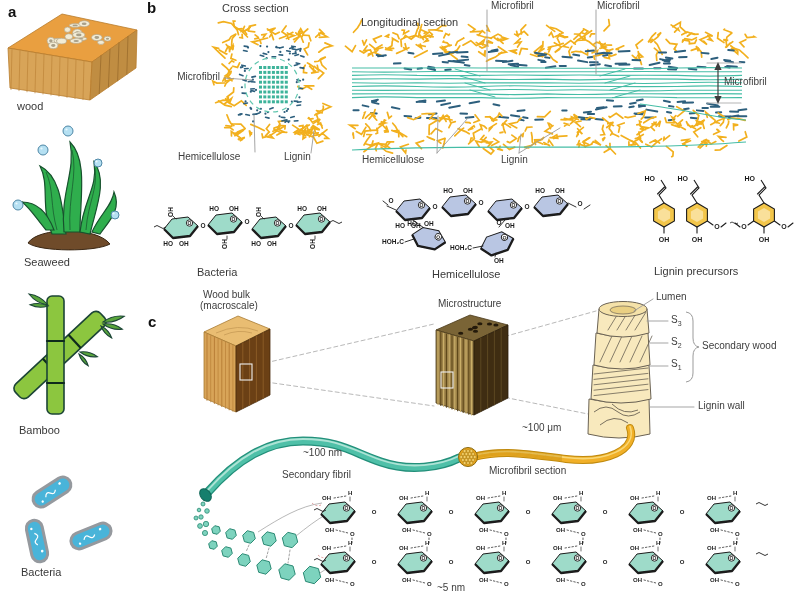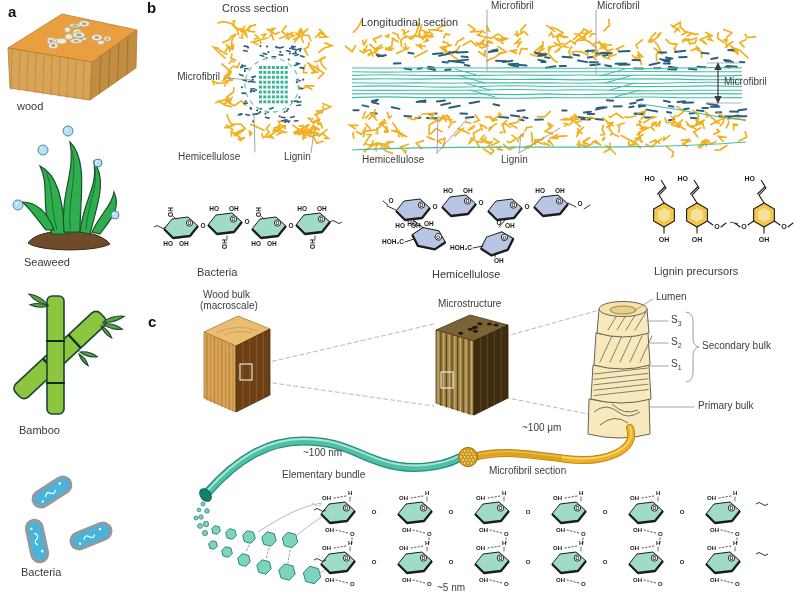--- a/index.html
+++ b/index.html
@@ -1308,20 +1308,20 @@
   <div class="lbl ctr t11" style="left:432px;top:268px;width:100px">Hemicellulose</div>
   <div class="lbl ctr t11" style="left:654px;top:265px;width:120px">Lignin precursors</div>
 
   <div class="lbl" style="left:203px;top:289px">Wood bulk</div>
   <div class="lbl" style="left:200px;top:300px">(macroscale)</div>
   <div class="lbl" style="left:438px;top:298px">Microstructure</div>
   <div class="lbl" style="left:656px;top:291px">Lumen</div>
   <div class="lbl" style="left:671px;top:314px"><span>S</span><sub>3</sub></div>
   <div class="lbl" style="left:671px;top:336px"><span>S</span><sub>2</sub></div>
   <div class="lbl" style="left:671px;top:358px"><span>S</span><sub>1</sub></div>
-  <div class="lbl" style="left:702px;top:340px">Secondary bulk</div>
-  <div class="lbl" style="left:698px;top:400px">Primary bulk</div>
+  <div class="lbl" style="left:702px;top:340px">Secondary wood</div>
+  <div class="lbl" style="left:698px;top:400px">Lignin wall</div>
   <div class="lbl" style="left:303px;top:447px">~100 nm</div>
-  <div class="lbl" style="left:282px;top:469px">Elementary bundle</div>
+  <div class="lbl" style="left:282px;top:469px">Secondary fibril</div>
   <div class="lbl" style="left:522px;top:422px">~100 μm</div>
   <div class="lbl" style="left:489px;top:465px">Microfibril section</div>
   <div class="lbl" style="left:437px;top:582px">~5 nm</div>
 </div>
 
 </body></html>

